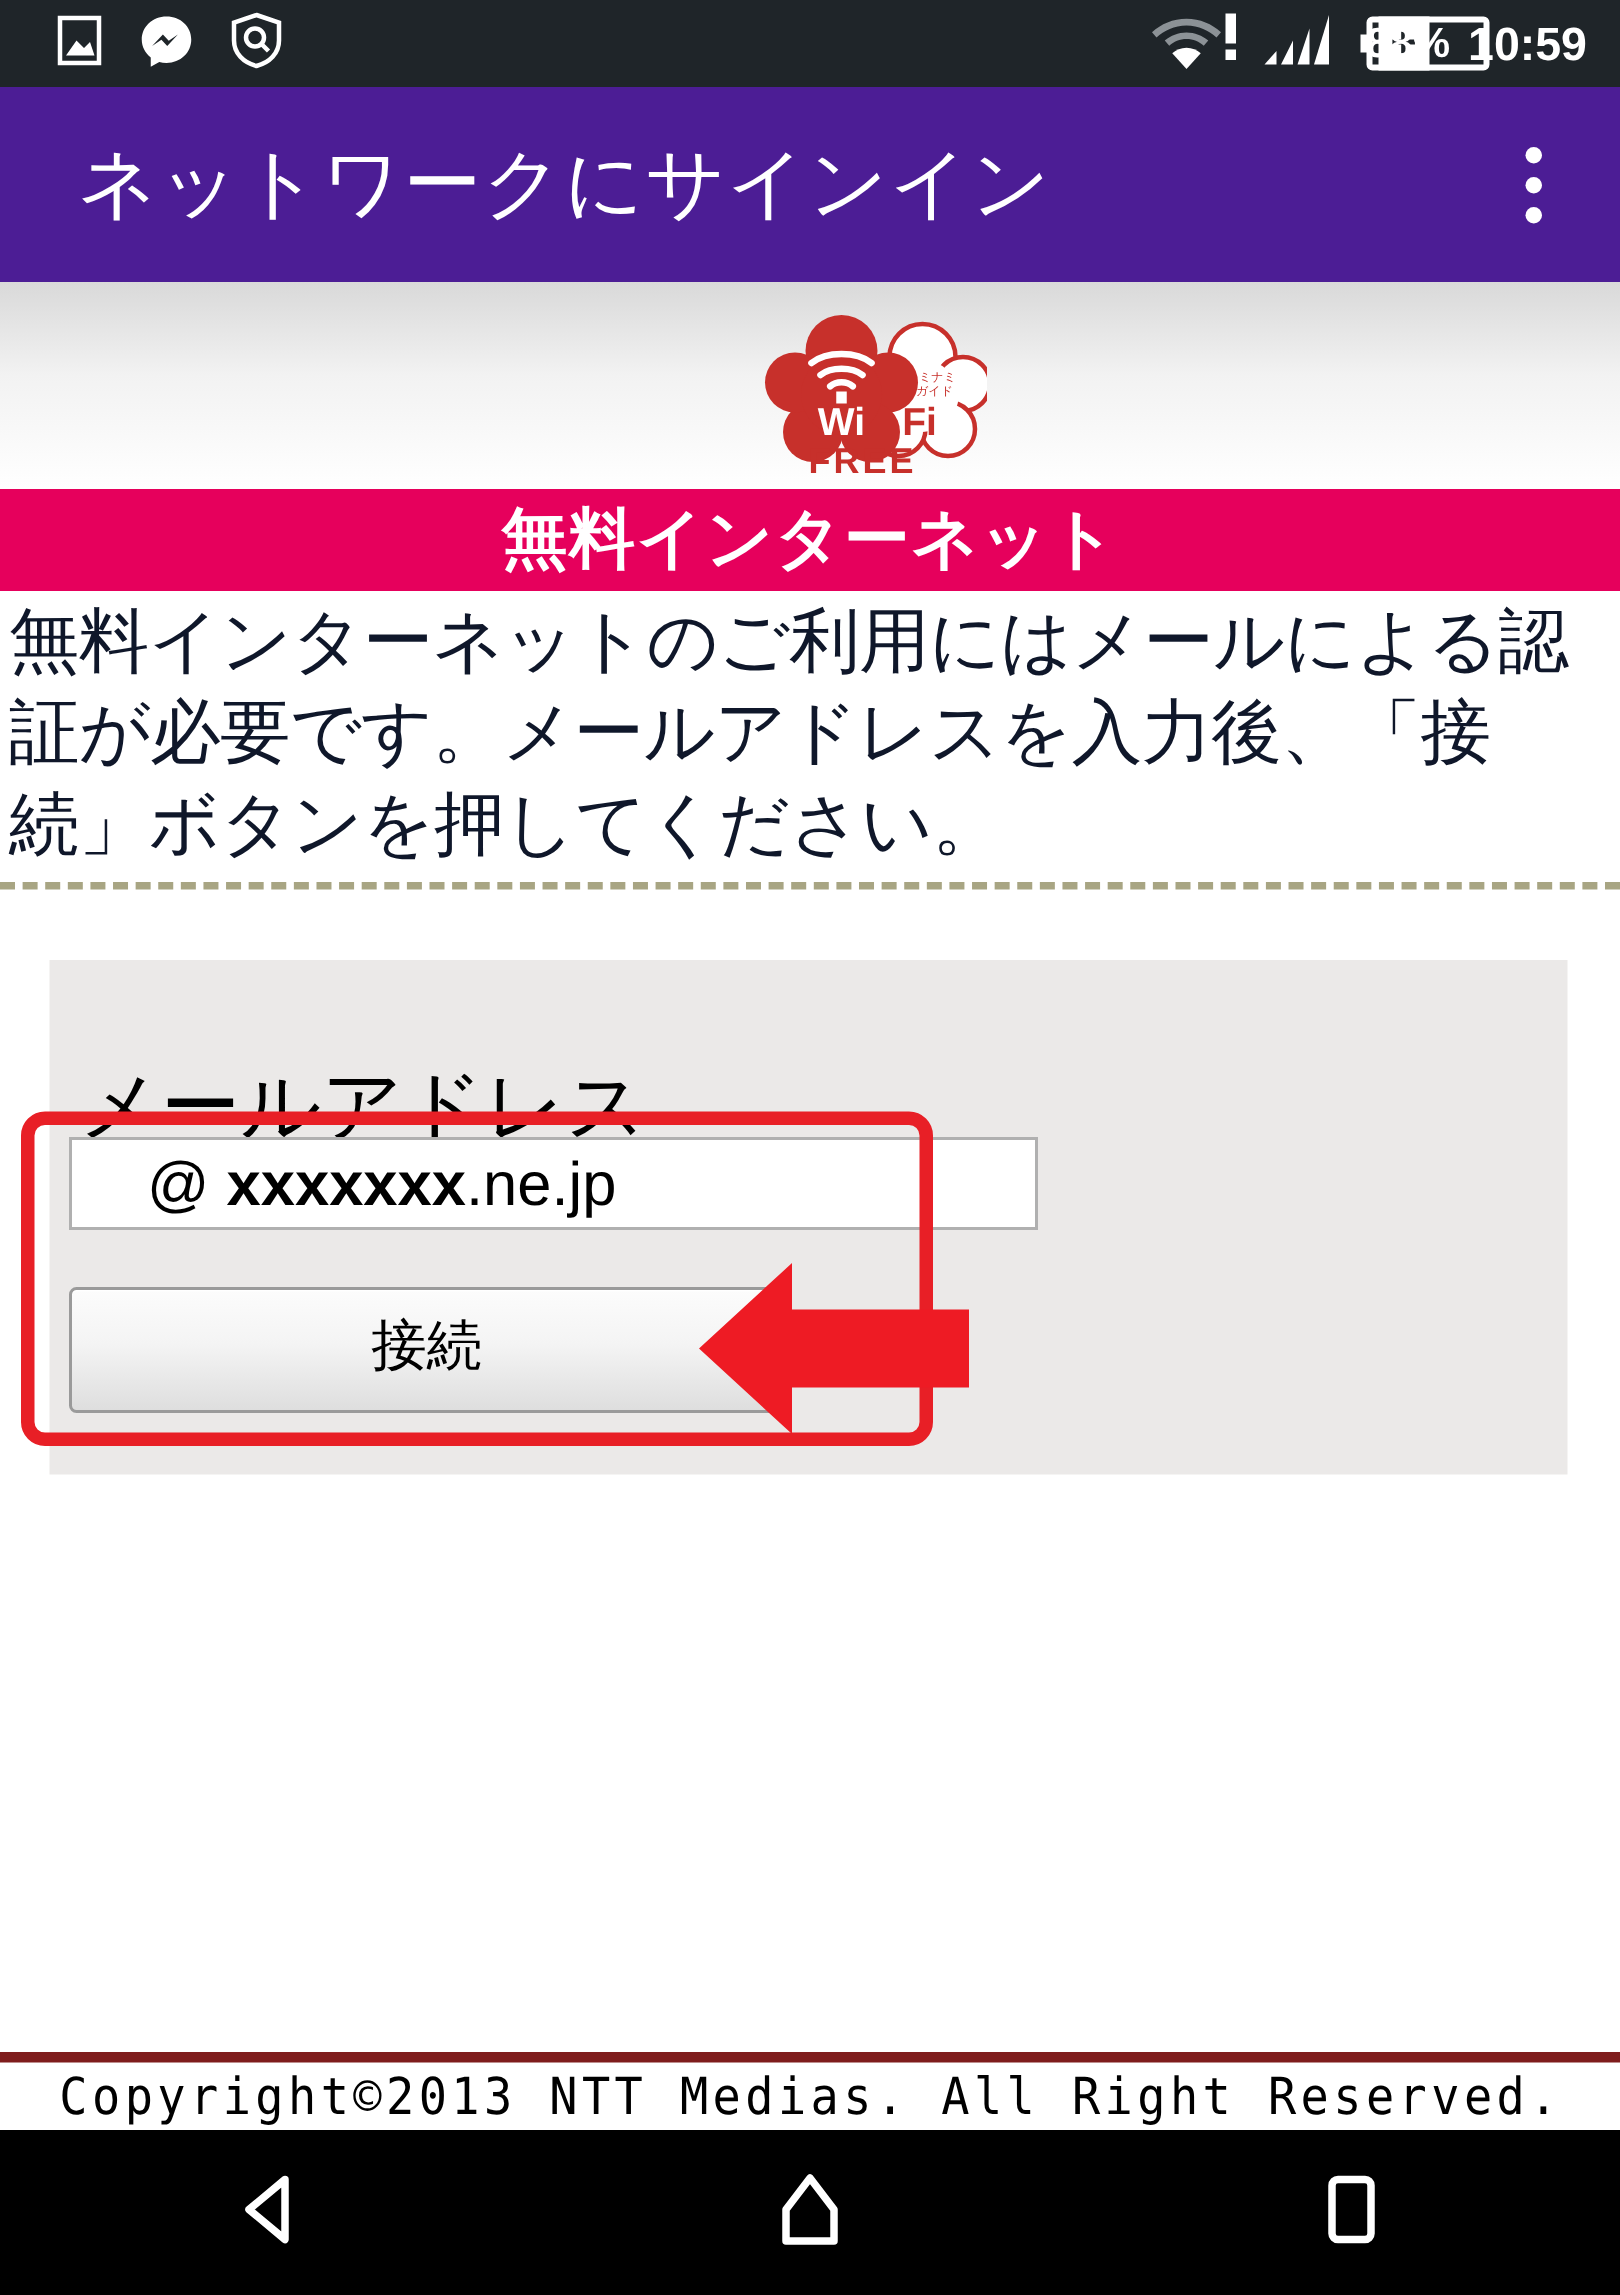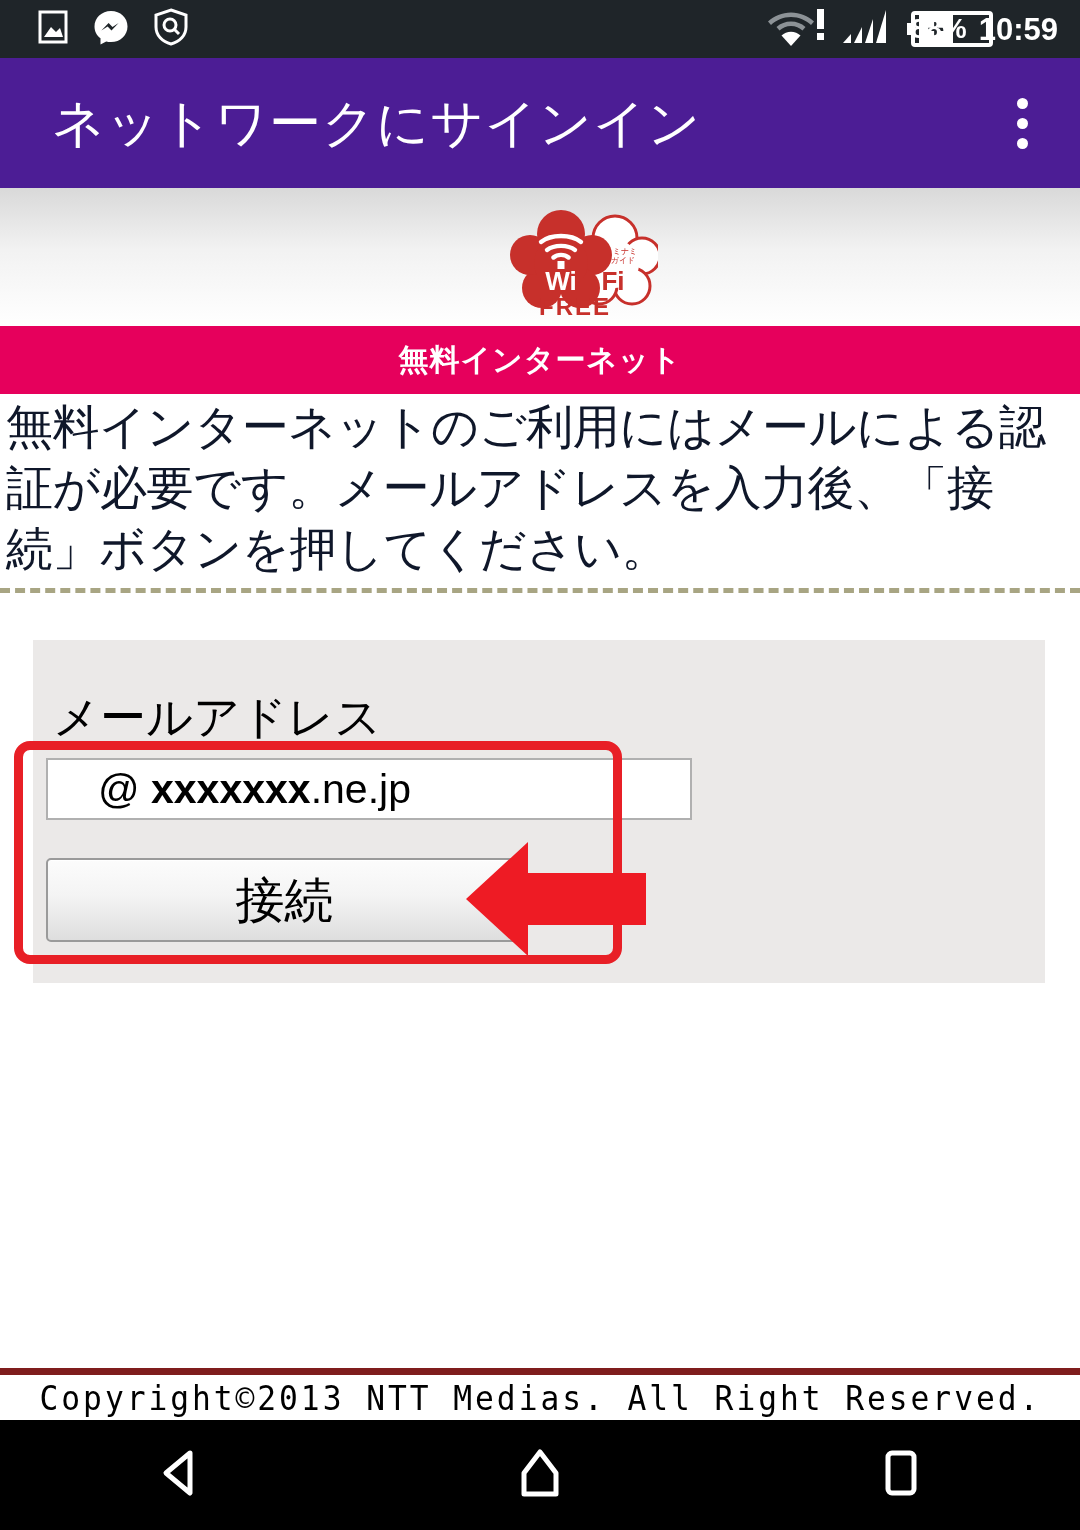--- a/index.html
+++ b/index.html
@@ -142,21 +142,21 @@
     top: 138px; left: 0;
     width: 1080px;
     height: 68px;
     background: #e6005c;
     display: flex;
     align-items: center;
     justify-content: center;
   }
   .banner-text {
     color: #ffffff;
-    font-size: 30px;
+    font-size: 44px;
     font-weight: bold;
     letter-spacing: 1px;
     line-height: 1;
     font-family: "Liberation Sans", "DejaVu Sans", sans-serif;
   }
 
   .intro {
     position: absolute;
     top: 208px;
     left: 6px;
@@ -180,23 +180,23 @@
   .form-panel {
     position: absolute;
     top: 452px;
     left: 33px;
     width: 1012px;
     height: 343px;
     background: #ebe9e8;
   }
   .field-label {
     position: absolute;
-    top: 506px;
+    top: 523px;
     left: 53px;
-    font-size: 46px;
+    font-size: 53px;
     line-height: 1;
     color: #000000;
     font-family: "Liberation Sans", "DejaVu Sans", sans-serif;
   }
 
   .email-input {
     position: absolute;
     top: 570px;
     left: 46px;
     width: 646px;
@@ -228,24 +228,24 @@
     box-sizing: border-box;
     border: 2px solid #9a9a9a;
     border-radius: 5px;
     background: linear-gradient(180deg, #fcfcfc 0%, #f4f4f4 45%, #dedede 100%);
     display: flex;
     align-items: center;
     justify-content: center;
     box-shadow: 0 1px 0 rgba(255,255,255,0.9) inset;
   }
   .connect-label {
-    font-size: 49px;
+    font-size: 37px;
     line-height: 1;
     color: #000000;
-    font-family: Liberation Sans, sans-serif;
+    font-family: Liberation Mono, monospace;
   }
 
   
   .annot-box {
     position: absolute;
     top: 553px;
     left: 14px;
     width: 608px;
     height: 223px;
     box-sizing: border-box;

